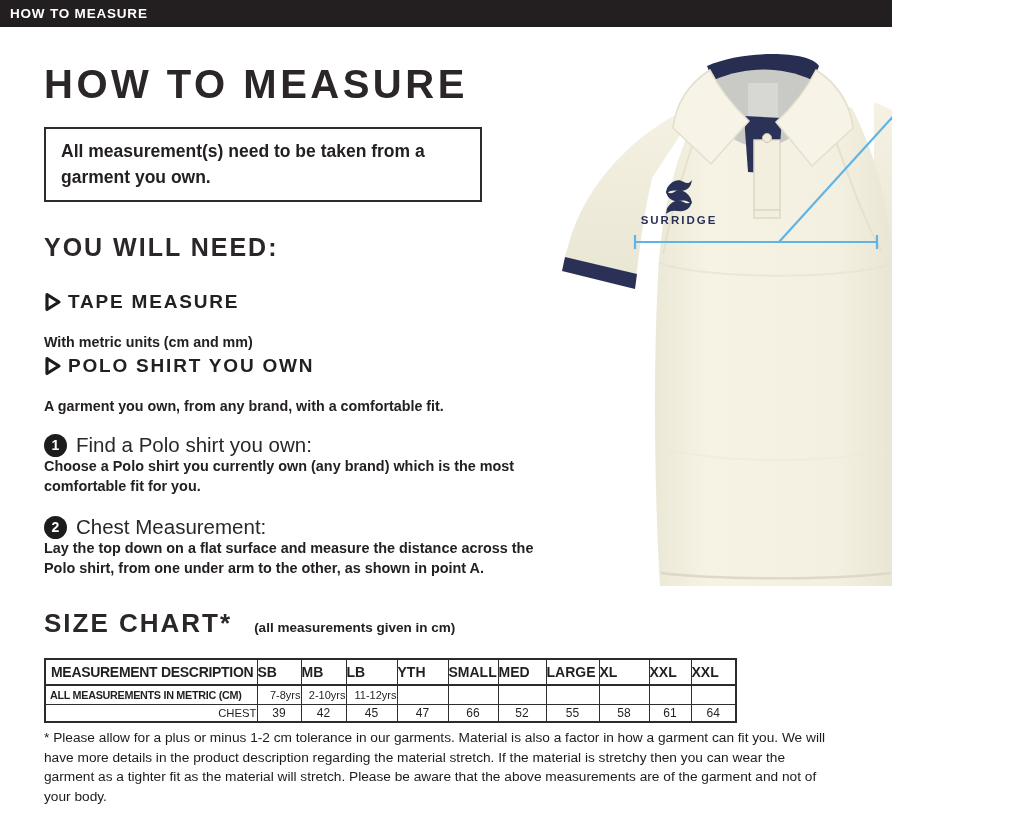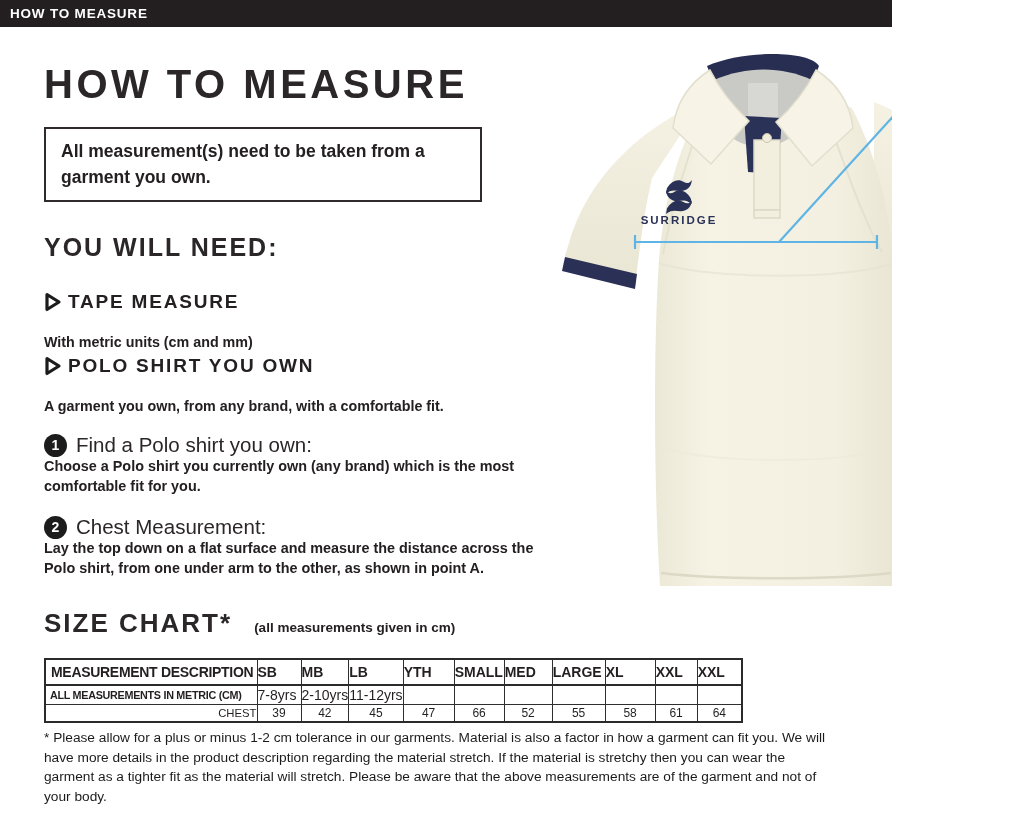--- a/index.html
+++ b/index.html
@@ -41,21 +41,21 @@
   .size-row { position:absolute; left:44px; top:608px; display:flex; align-items:baseline; gap:22px; }
   .size-h { font-size:26px; font-weight:bold; letter-spacing:2px; color:#2b2627; }
   .size-sub { font-size:13.5px; font-weight:bold; color:#242021; }
 
   table.size { position:absolute; left:44px; top:658px; border-collapse:collapse;
                border:2px solid #2b2b2b; table-layout:fixed; }
   table.size th, table.size td { border:1px solid #2f2f2f; overflow:hidden; white-space:nowrap; }
   table.size tr.hdr th { height:26px; font-size:14px; font-weight:bold; text-align:left; }
   table.size th.desc { text-align:left; padding-left:5px; letter-spacing:-0.3px; font-size:14px; }
   table.size tr.hdr { border-bottom:2px solid #2b2b2b; }
-  table.size tr.metric td { height:19px; font-size:14px; text-align:left; }
+  table.size tr.metric td { height:19px; font-size:11px; text-align:right; }
   table.size tr.metric td.lbl { font-weight:bold; text-align:left; padding-left:4px; letter-spacing:-0.3px; font-size:10.8px; }
   table.size tr.chest td { height:18px; font-size:12px; text-align:center; }
   table.size tr.chest td.lbl { text-align:right; padding-left:4px; font-size:11.3px; }
 
   .footnote { position:absolute; left:44px; top:728px; width:784px; font-size:13.7px;
               line-height:1.43; color:#1b1b1b; }
 
   
   .shirt-wrap { position:absolute; left:560px; top:28px; width:464px; height:572px; }
 </style>

